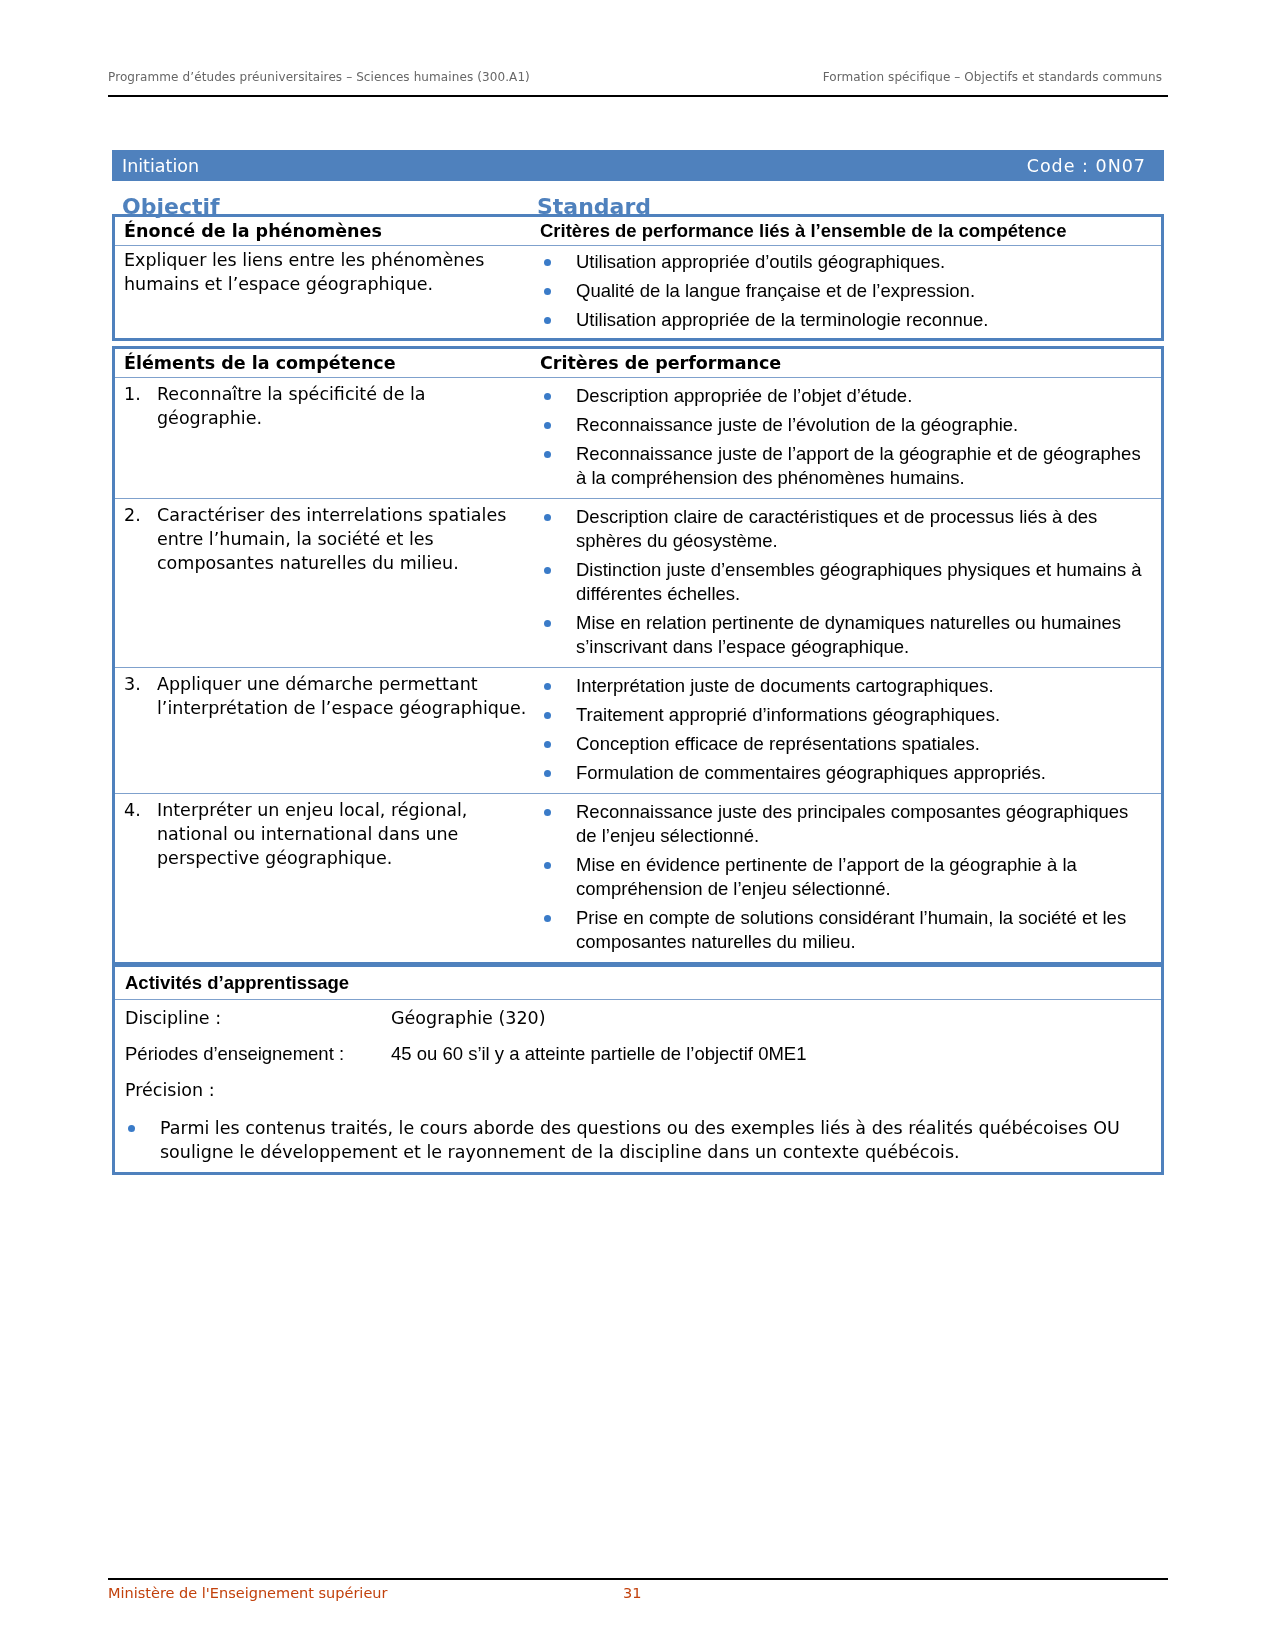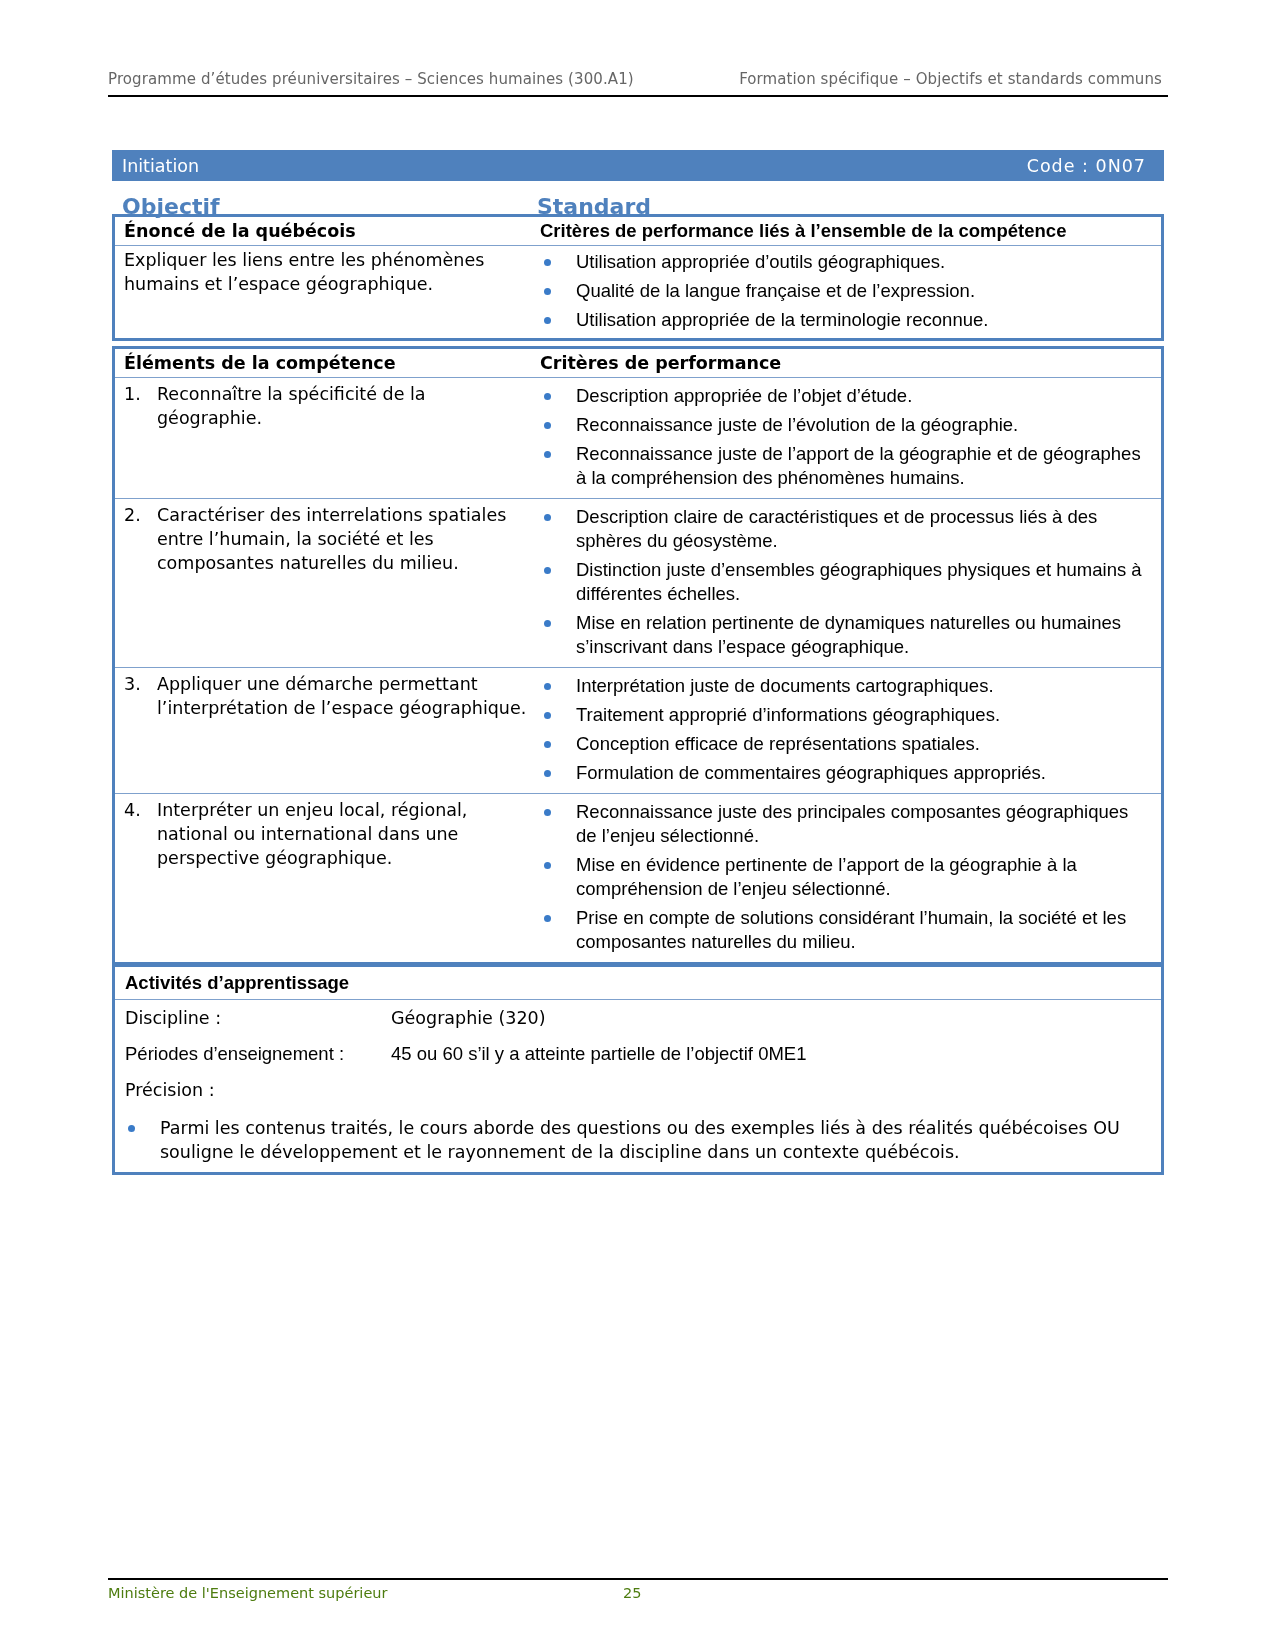--- a/index.html
+++ b/index.html
@@ -2,21 +2,21 @@
 <html><head>
 <meta charset="utf-8">
 <style>
   * { box-sizing: border-box; margin: 0; padding: 0; }
   html, body { width: 1275px; height: 1650px; background: #ffffff; }
   body { position: relative; font-family: "Liberation Sans", sans-serif; color: #000; }
 
   .page-header {
     position: absolute; left: 108px; top: 70px; width: 1060px; height: 27px;
     border-bottom: 2px solid #000;
-    font-family: "DejaVu Sans", sans-serif; font-size: 15px; color: #666;
+    font-family: "DejaVu Sans", sans-serif; font-size: 12px; color: #666;
     display: flex; justify-content: space-between; align-items: flex-start;
     letter-spacing: 0.1px;
   }
   .page-header .right { padding-right: 6px; }
 
   .banner {
     position: absolute; left: 112px; top: 150px; width: 1052px; height: 31px;
     background: #4f81bd; color: #fff;
     font-family: "DejaVu Sans", sans-serif; font-size: 17.5px;
     display: flex; justify-content: space-between; align-items: center;
@@ -59,21 +59,21 @@
   }
   .el-item { display: flex; font-size: 18.5px; line-height: 24px; }
   .el-item .num { width: 33px; flex-shrink: 0; }
 
   .act-row { display: flex; font-size: 18.5px; line-height: 24px; padding: 0 10px; }
   .act-row .lbl { width: 266px; }
 
   .page-footer {
     position: absolute; left: 108px; top: 1578px; width: 1060px;
     border-top: 2px solid #000; padding-top: 5px;
-    font-family: "DejaVu Sans", sans-serif; font-size: 14.5px; color: #4d7c0f;
+    font-family: "DejaVu Sans", sans-serif; font-size: 14.5px; color: #c2410c;
     display: flex;
   }
   .page-footer .left { width: 515px; }
 </style>
 </head>
 <body>
 
 <div class="page-header">
   <span>Programme d’études préuniversitaires – Sciences humaines (300.A1)</span>
   <span class="right">Formation spécifique – Objectifs et standards communs</span>
@@ -84,21 +84,21 @@
   <span class="code">Code : 0N07</span>
 </div>
 
 <div class="section-titles">
   <div class="obj">Objectif</div>
   <div class="std">Standard</div>
 </div>
 
 <div class="box" style="top: 214px;">
   <div class="row">
-    <div class="col-left hdr dj" style="padding-top:2px;padding-bottom:2px;">Énoncé de la québécois</div>
+    <div class="col-left hdr dj" style="padding-top:2px;padding-bottom:2px;">Énoncé de la phénomènes</div>
     <div class="col-right hdr" style="padding-top:2px;padding-bottom:2px;">Critères de performance liés à l’ensemble de la compétence</div>
   </div>
   <div class="row">
     <div class="col-left txt dj" style="padding-top:2px;">Expliquer les liens entre les phénomènes humains et l’espace géographique.</div>
     <div class="col-right" style="padding-top:4px;padding-bottom:6px;">
       <ul class="bullets">
         <li><span class="dot"></span><span>Utilisation appropriée d’outils géographiques.</span></li>
         <li><span class="dot"></span><span>Qualité de la langue française et de l’expression.</span></li>
         <li><span class="dot"></span><span>Utilisation appropriée de la terminologie reconnue.</span></li>
       </ul>
@@ -198,14 +198,14 @@
       <li class="txt dj" style="font-family:'DejaVu Sans',sans-serif;font-size:17.5px;">
           <span class="dot" style="left:13px;"></span>
           <span style="display:block;padding-left:9px;">Parmi les contenus traités, le cours aborde des questions ou des exemples liés à des réalités québécoises OU souligne le développement et le rayonnement de la discipline dans un contexte québécois.</span>
         </li>
     </ul>
   </div>
 </div>
 
 <div class="page-footer">
   <span class="left">Ministère de l'Enseignement supérieur</span>
-  <span>25</span>
+  <span>31</span>
 </div>
 
 </body></html>

